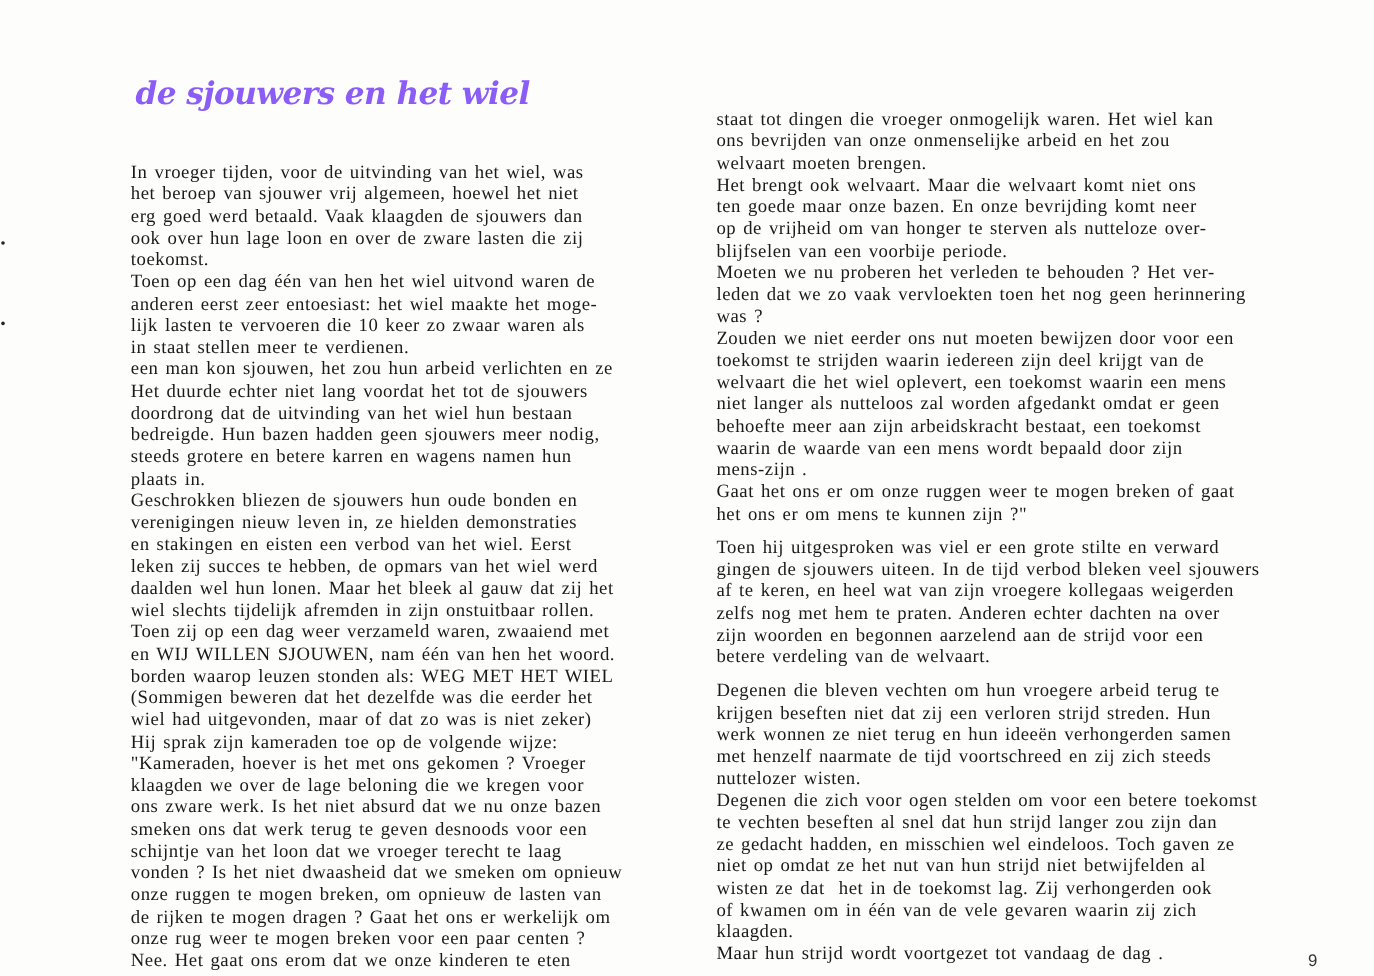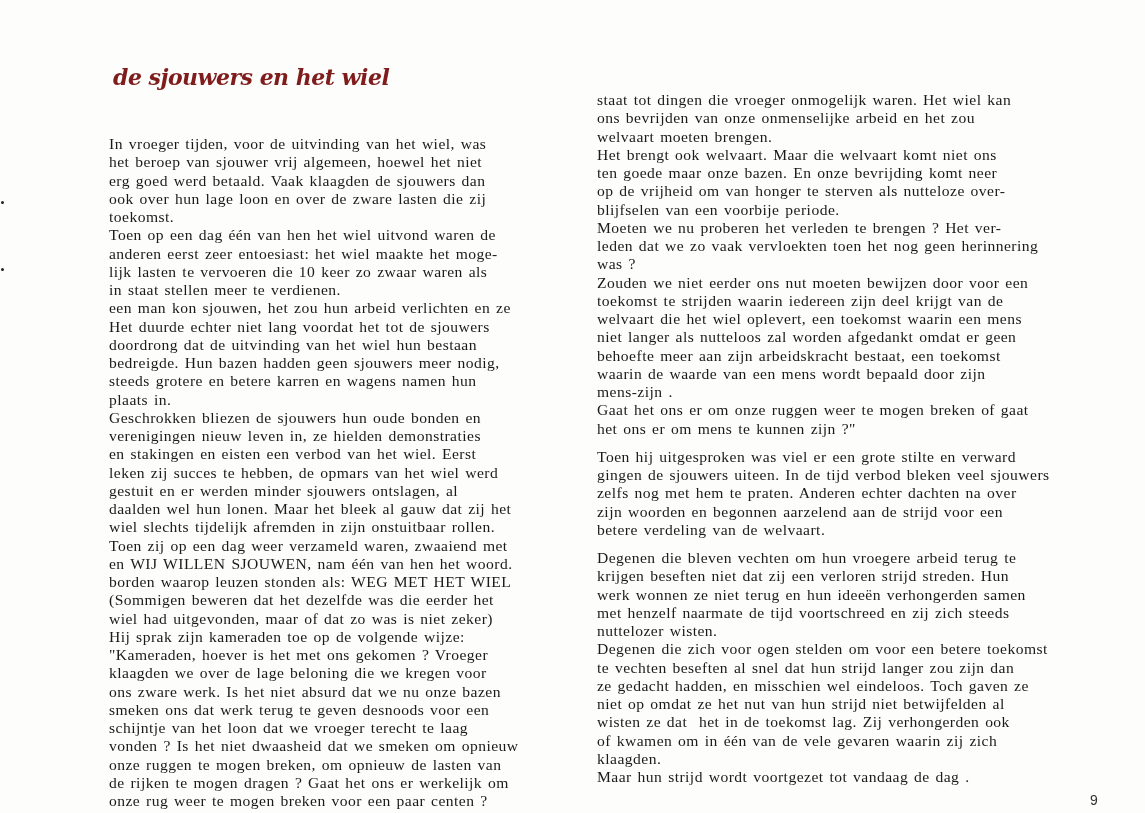--- a/index.html
+++ b/index.html
@@ -20,23 +20,23 @@
       inset: 0;
     }
     .title {
       position: absolute;
       left: 113px;
       top: 64px;
       margin: 0;
       font-family: "DejaVu Serif", "Liberation Serif", serif;
       font-style: italic;
       font-weight: bold;
-      font-size: 22px;
+      font-size: 26px;
       letter-spacing: -0.5px;
-      color: #7f1d1d;
+      color: #8b5cf6;
       white-space: nowrap;
     }
     .column {
       position: absolute;
       font-family: "Liberation Serif", "DejaVu Serif", serif;
       font-size: 15.6px;
       line-height: 18.25px;
       color: #1a1a1a;
       letter-spacing: 0.45px;
       word-spacing: 1.5px;
@@ -96,21 +96,20 @@
       <span class="line">een man kon sjouwen, het zou hun arbeid verlichten en ze</span>
       <span class="line">Het duurde echter niet lang voordat het tot de sjouwers</span>
       <span class="line">doordrong dat de uitvinding van het wiel hun bestaan</span>
       <span class="line">bedreigde. Hun bazen hadden geen sjouwers meer nodig,</span>
       <span class="line">steeds grotere en betere karren en wagens namen hun</span>
       <span class="line">plaats in.</span>
       <span class="line">Geschrokken bliezen de sjouwers hun oude bonden en</span>
       <span class="line">verenigingen nieuw leven in, ze hielden demonstraties</span>
       <span class="line">en stakingen en eisten een verbod van het wiel. Eerst</span>
       <span class="line">leken zij succes te hebben, de opmars van het wiel werd</span>
-      <span class="line">gestuit en er werden minder sjouwers ontslagen, al</span>
       <span class="line">daalden wel hun lonen. Maar het bleek al gauw dat zij het</span>
       <span class="line">wiel slechts tijdelijk afremden in zijn onstuitbaar rollen.</span>
       <span class="line">Toen zij op een dag weer verzameld waren, zwaaiend met</span>
       <span class="line">en WIJ WILLEN SJOUWEN, nam één van hen het woord.</span>
       <span class="line">borden waarop leuzen stonden als: WEG MET HET WIEL</span>
       <span class="line">(Sommigen beweren dat het dezelfde was die eerder het</span>
       <span class="line">wiel had uitgevonden, maar of dat zo was is niet zeker)</span>
       <span class="line">Hij sprak zijn kameraden toe op de volgende wijze:</span>
       <span class="line">"Kameraden, hoever is het met ons gekomen ? Vroeger</span>
       <span class="line">klaagden we over de lage beloning die we kregen voor</span>
@@ -126,37 +125,38 @@
 
   <div class="column col-right">
     <div id="right-b1">
         <span class="line">staat tot dingen die vroeger onmogelijk waren. Het wiel kan</span>
         <span class="line">ons bevrijden van onze onmenselijke arbeid en het zou</span>
         <span class="line">welvaart moeten brengen.</span>
         <span class="line">Het brengt ook welvaart. Maar die welvaart komt niet ons</span>
         <span class="line">ten goede maar onze bazen. En onze bevrijding komt neer</span>
         <span class="line">op de vrijheid om van honger te sterven als nutteloze over-</span>
         <span class="line">blijfselen van een voorbije periode.</span>
-        <span class="line">Moeten we nu proberen het verleden te brengen ? Het ver-</span>
+        <span class="line">Moeten we nu proberen het verleden te behouden ? Het ver-</span>
         <span class="line">leden dat we zo vaak vervloekten toen het nog geen herinnering</span>
         <span class="line">was ?</span>
         <span class="line">Zouden we niet eerder ons nut moeten bewijzen door voor een</span>
         <span class="line">toekomst te strijden waarin iedereen zijn deel krijgt van de</span>
         <span class="line">welvaart die het wiel oplevert, een toekomst waarin een mens</span>
         <span class="line">niet langer als nutteloos zal worden afgedankt omdat er geen</span>
         <span class="line">behoefte meer aan zijn arbeidskracht bestaat, een toekomst</span>
         <span class="line">waarin de waarde van een mens wordt bepaald door zijn</span>
         <span class="line">mens-zijn .</span>
         <span class="line">Gaat het ons er om onze ruggen weer te mogen breken of gaat</span>
         <span class="line">het ons er om mens te kunnen zijn ?"</span>
       </div>
     <span class="para-gap"></span>
     <div id="right-b2">
         <span class="line">Toen hij uitgesproken was viel er een grote stilte en verward</span>
         <span class="line">gingen de sjouwers uiteen. In de tijd verbod bleken veel sjouwers</span>
+        <span class="line">af te keren, en heel wat van zijn vroegere kollegaas weigerden</span>
         <span class="line">zelfs nog met hem te praten. Anderen echter dachten na over</span>
         <span class="line">zijn woorden en begonnen aarzelend aan de strijd voor een</span>
         <span class="line">betere verdeling van de welvaart.</span>
       </div>
     <span class="para-gap"></span>
     <div id="right-b3">
         <span class="line">Degenen die bleven vechten om hun vroegere arbeid terug te</span>
         <span class="line">krijgen beseften niet dat zij een verloren strijd streden. Hun</span>
         <span class="line">werk wonnen ze niet terug en hun ideeën verhongerden samen</span>
         <span class="line">met henzelf naarmate de tijd voortschreed en zij zich steeds</span>

